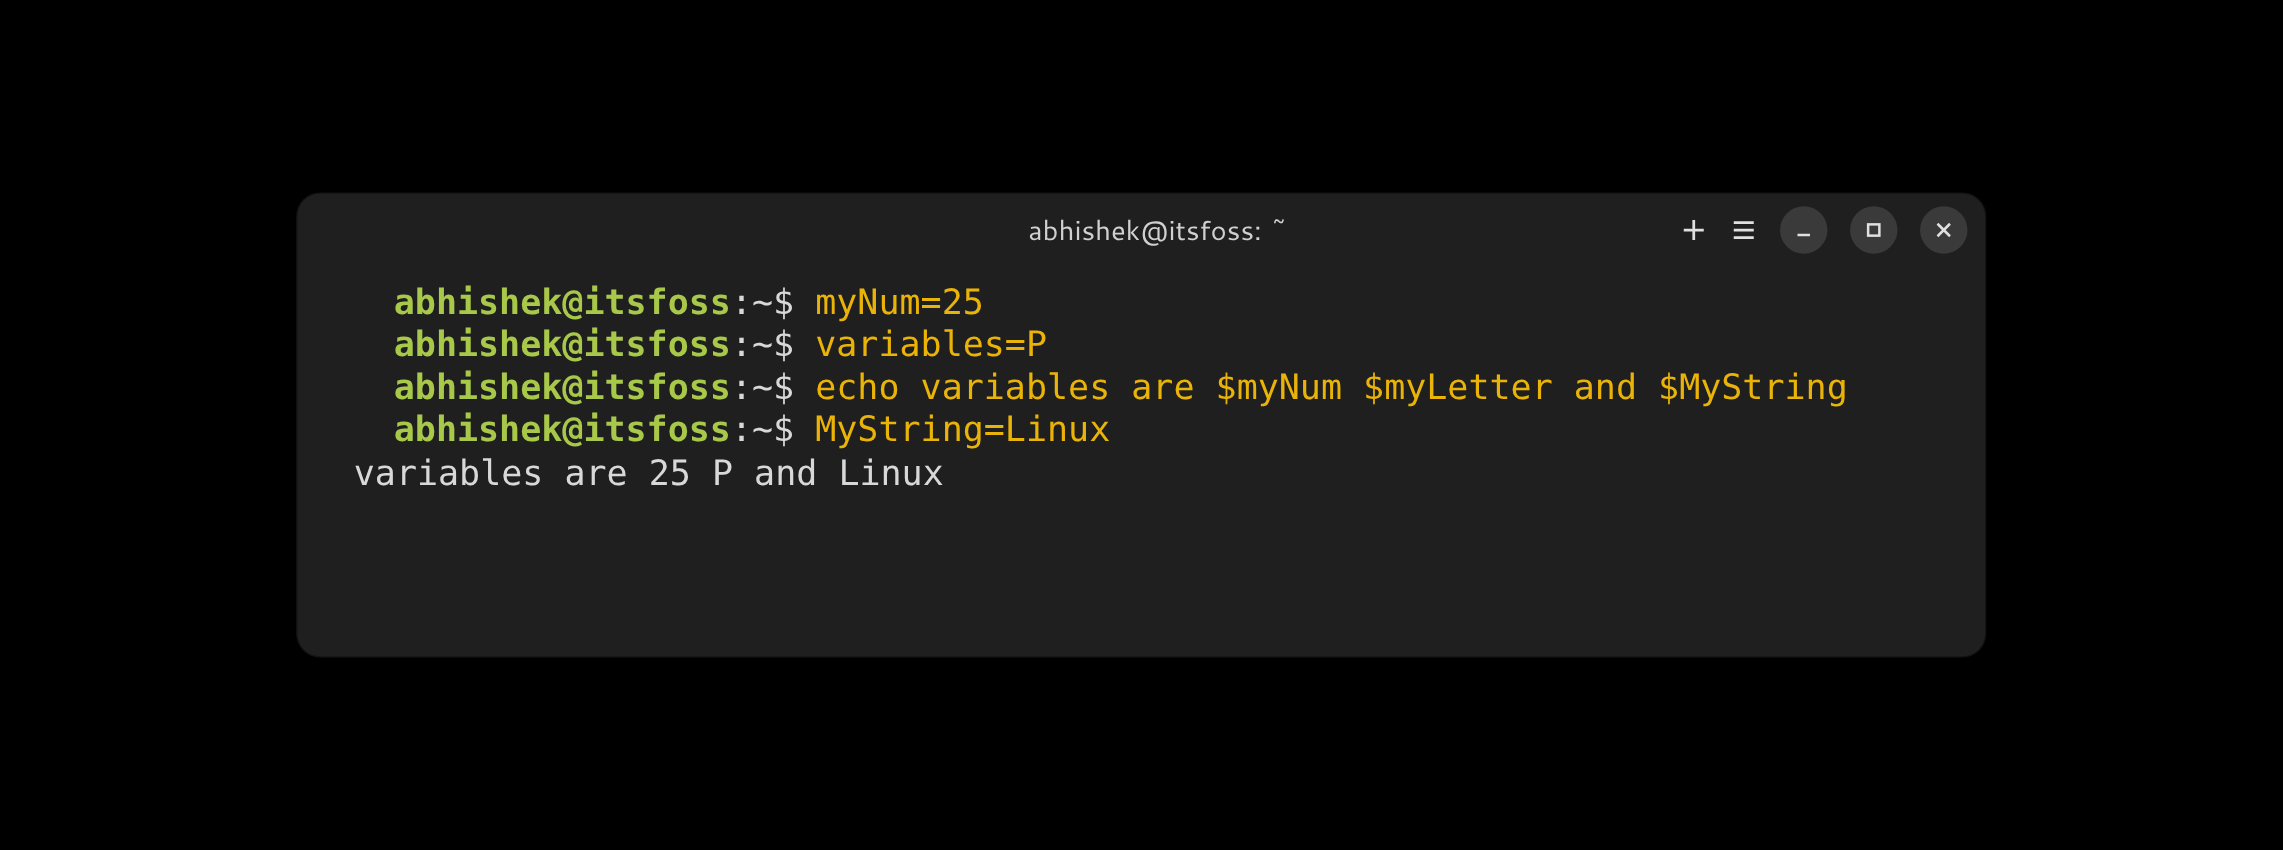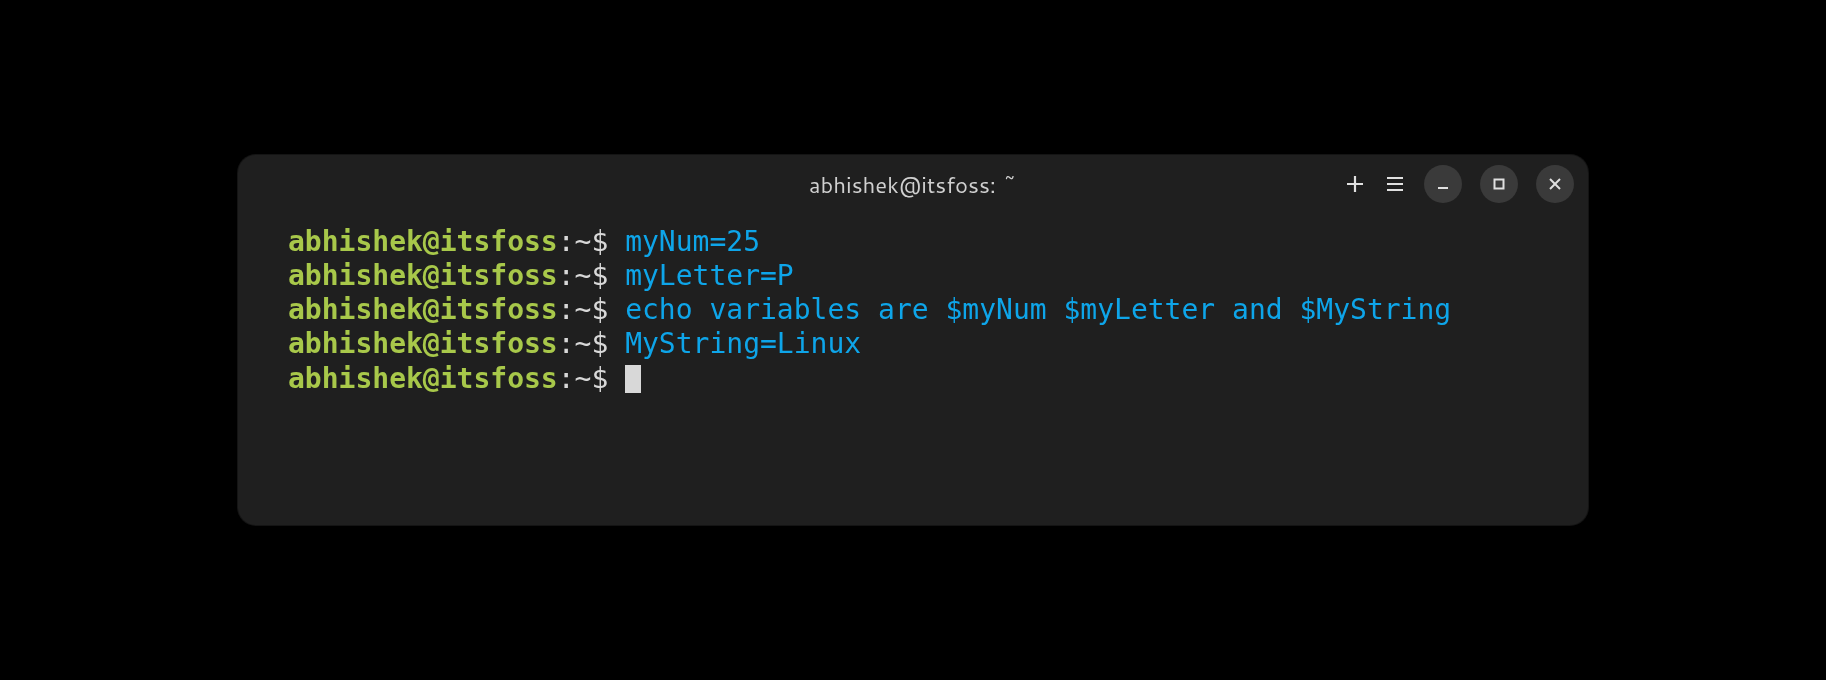--- a/index.html
+++ b/index.html
@@ -20,20 +20,21 @@
 
     .window {
       width: 1350px;
       height: 370px;
       background: #1f1f1f;
       border-radius: 18px;
       box-shadow: 0 0 0 1px rgba(255,255,255,0.08);
       overflow: hidden;
       display: flex;
       flex-direction: column;
+      padding-left: 27px;
     }
 
     .titlebar {
       height: 58px;
       display: flex;
       align-items: center;
       position: relative;
       padding: 0 14px;
     }
 
@@ -99,21 +100,21 @@
 
     .prompt-path {
       color: #d8d8d8;
     }
 
     .prompt-sym {
       color: #d8d8d8;
     }
 
     .cmd {
-      color: #0ea5e9;
+      color: #eab308;
       text-align: center;
     }
 
     .output {
       color: #d8d8d8;
     }
 
     .cursor {
       display: inline-block;
       width: 16px;
@@ -157,18 +158,18 @@
         <svg width="16" height="16" viewBox="0 0 16 16" fill="none">
           <line x1="3" y1="3" x2="13" y2="13" stroke="#e0e0e0" stroke-width="2"></line>
           <line x1="13" y1="3" x2="3" y2="13" stroke="#e0e0e0" stroke-width="2"></line>
         </svg>
       </div>
     </div>
   </div>
 
   <div class="terminal-body" id="terminal-body">
   <div class="line"><span class="prompt-user">abhishek@itsfoss</span><span class="prompt-path">:</span><span class="prompt-path">~</span><span class="prompt-sym">$ </span><span class="cmd">myNum=25</span></div>
-      <div class="line"><span class="prompt-user">abhishek@itsfoss</span><span class="prompt-path">:</span><span class="prompt-path">~</span><span class="prompt-sym">$ </span><span class="cmd">myLetter=P</span></div>
+      <div class="line"><span class="prompt-user">abhishek@itsfoss</span><span class="prompt-path">:</span><span class="prompt-path">~</span><span class="prompt-sym">$ </span><span class="cmd">variables=P</span></div>
       <div class="line"><span class="prompt-user">abhishek@itsfoss</span><span class="prompt-path">:</span><span class="prompt-path">~</span><span class="prompt-sym">$ </span><span class="cmd">echo variables are $myNum $myLetter and $MyString</span></div>
       <div class="line"><span class="prompt-user">abhishek@itsfoss</span><span class="prompt-path">:</span><span class="prompt-path">~</span><span class="prompt-sym">$ </span><span class="cmd">MyString=Linux</span></div>
-      <div class="line"><span class="prompt-user">abhishek@itsfoss</span><span class="prompt-path">:</span><span class="prompt-path">~</span><span class="prompt-sym">$ </span><span class="cmd"></span><span class="cursor"></span></div>
+      <div class="line"><span class="output">variables are 25 P and Linux</span></div>
     </div>
 </div>
 
 </body></html>

